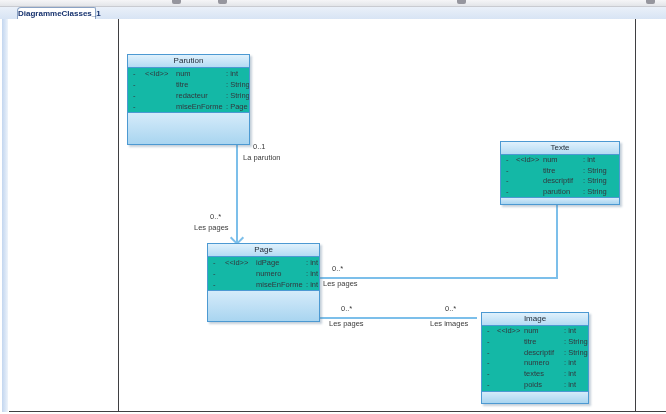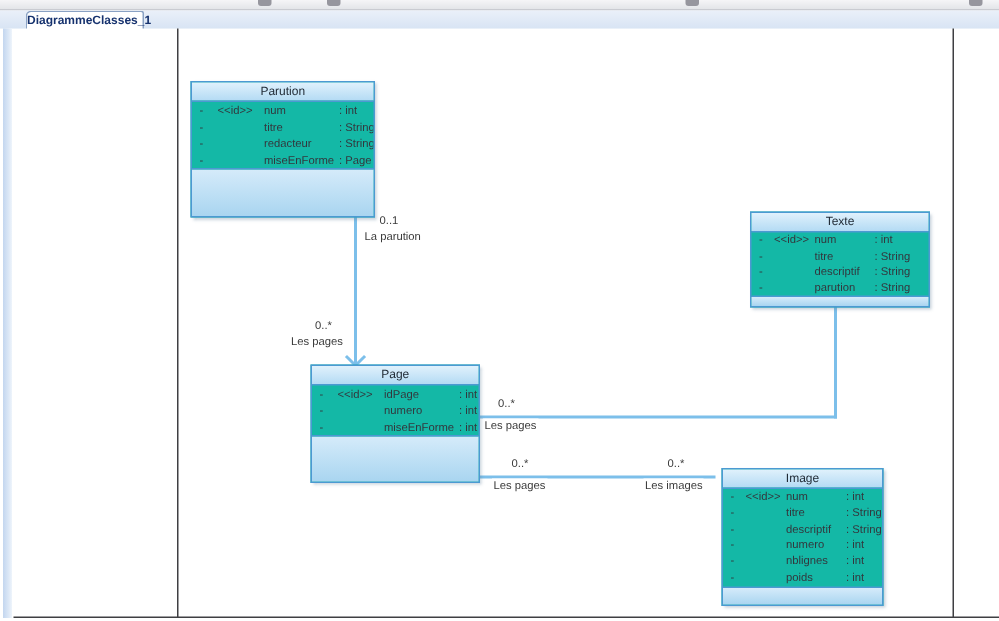--- a/index.html
+++ b/index.html
@@ -218,21 +218,21 @@
       </div>
       <div class="attr-row" style="height:10.8px;line-height:10.8px;">
         <span class="vis">-</span>
         <span class="stereo"></span>
         <span class="aname">numero</span>
         <span class="atype">: int</span>
       </div>
       <div class="attr-row" style="height:10.8px;line-height:10.8px;">
         <span class="vis">-</span>
         <span class="stereo"></span>
-        <span class="aname">nblignes</span>
+        <span class="aname">textes</span>
         <span class="atype">: int</span>
       </div>
       <div class="attr-row" style="height:10.8px;line-height:10.8px;">
         <span class="vis">-</span>
         <span class="stereo"></span>
         <span class="aname">poids</span>
         <span class="atype">: int</span>
       </div>
     </div>
     <div class="uml-ops"></div>

